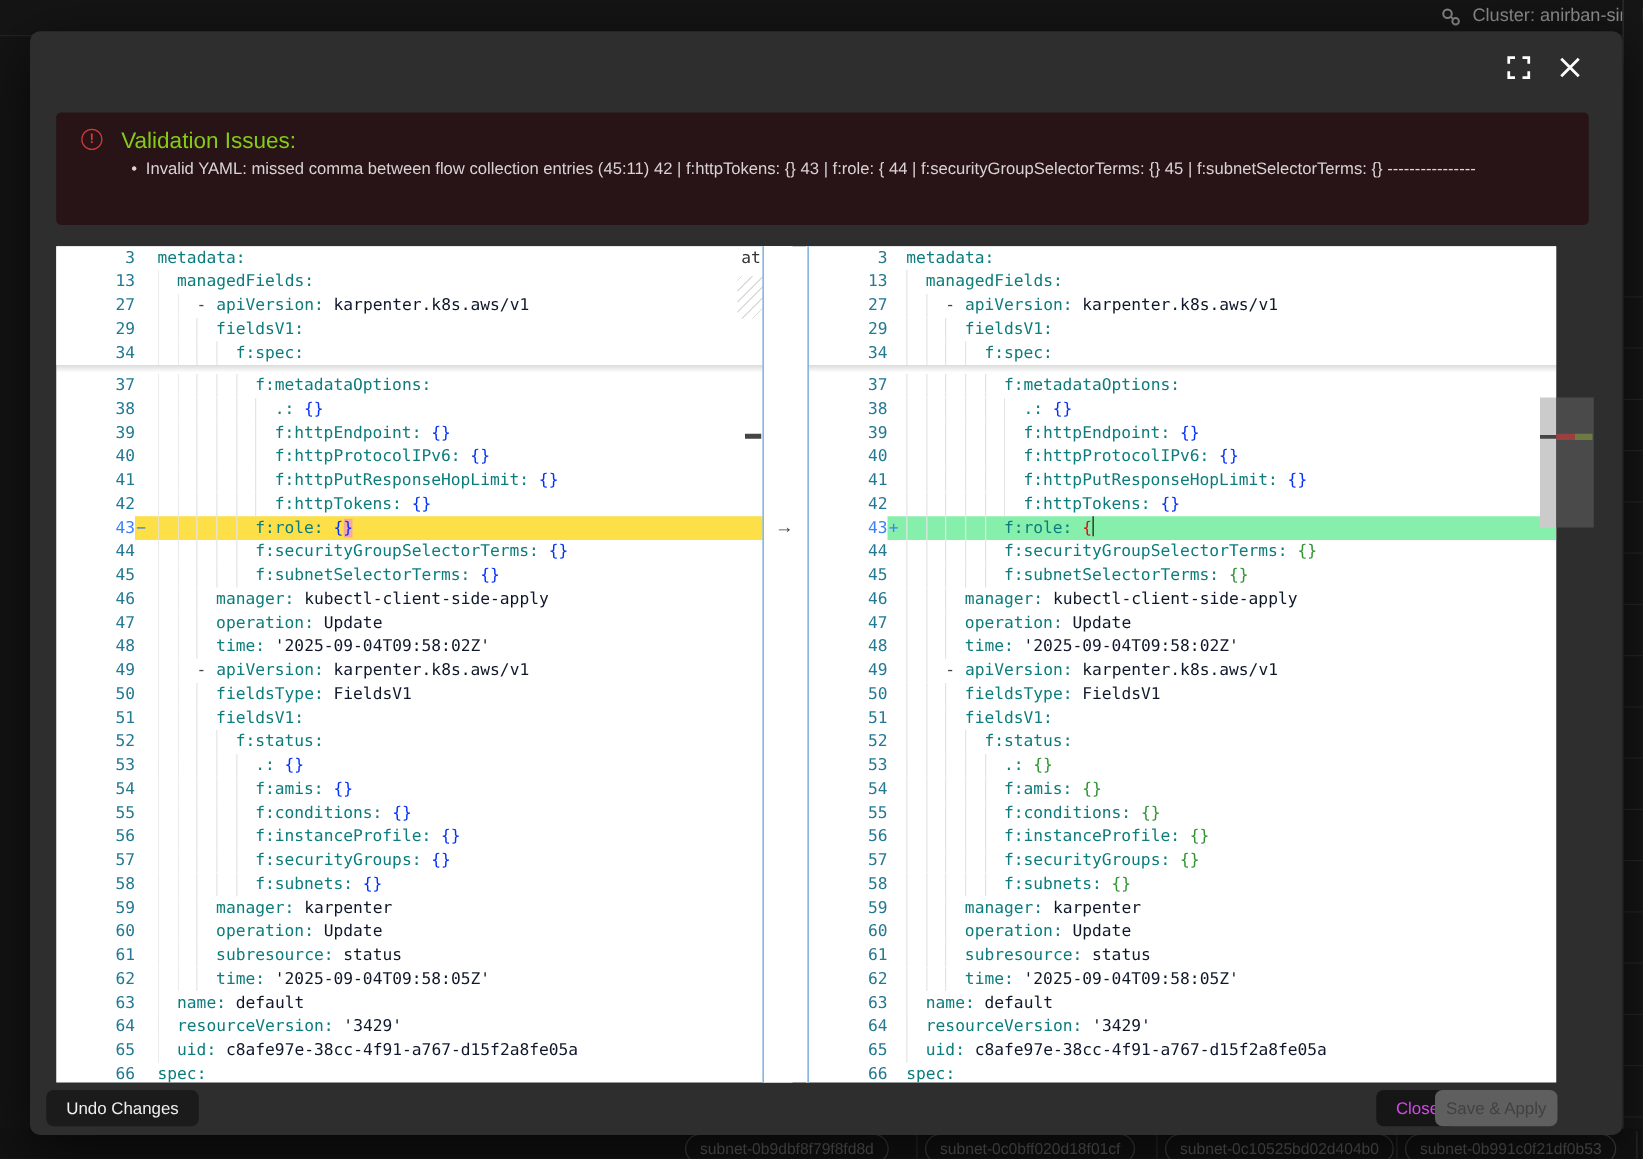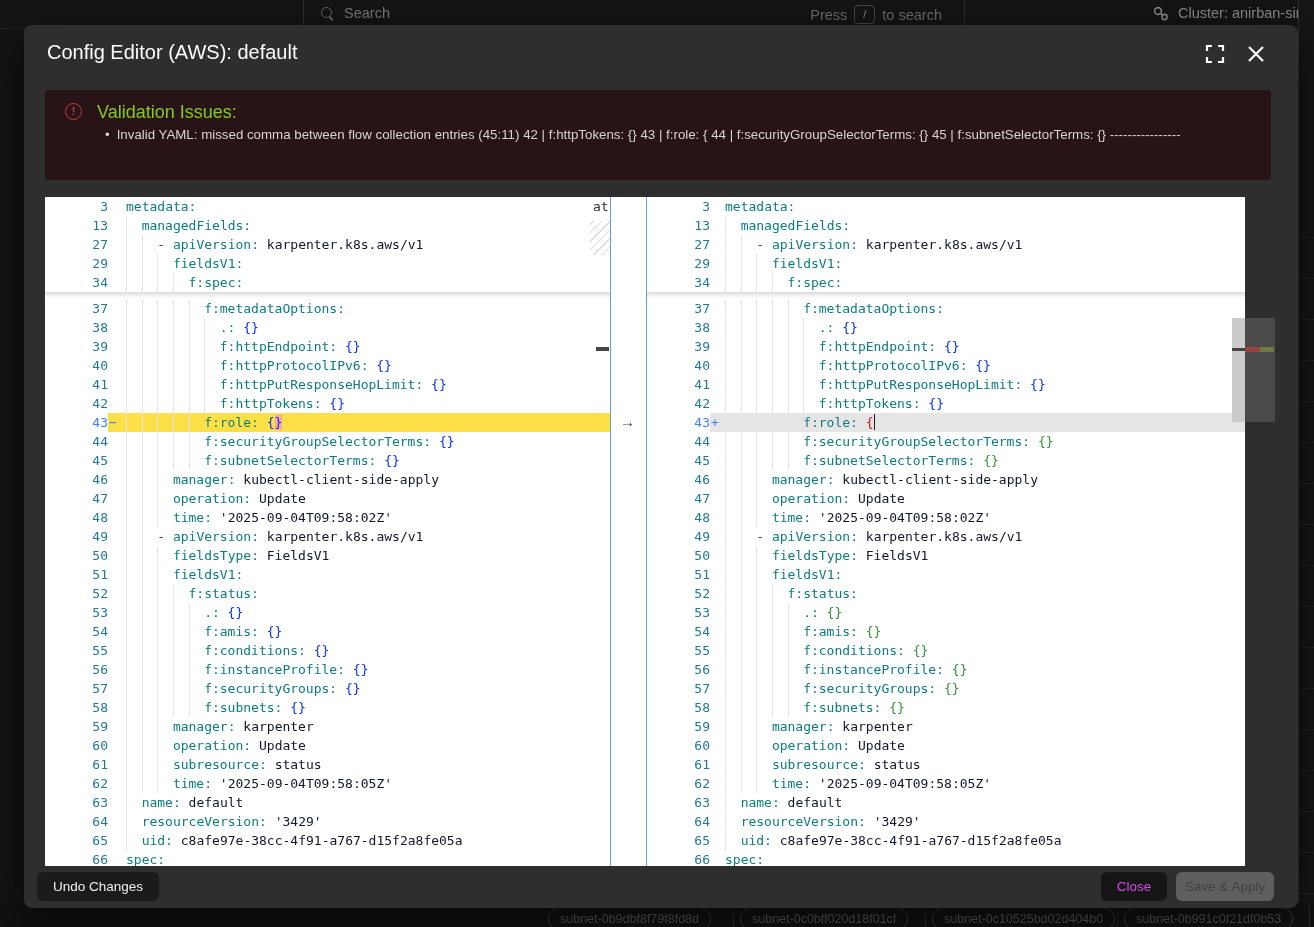--- a/index.html
+++ b/index.html
@@ -52,21 +52,21 @@
   .codebody{position:absolute;top:102px;left:0;right:0}
   .cl{display:flex;height:19px;line-height:19px;font-family:"DejaVu Sans Mono","Liberation Mono",monospace;
       font-size:13px;white-space:pre}
   .ln{flex:0 0 63px;text-align:right;color:#237893;position:relative;z-index:1}
   .pane-right .ln{flex:0 0 65px}
   .sign{position:absolute;left:64px;top:0;width:14px;text-align:left}
   .pane-right .sign{left:66px}
   .txt{flex:1;padding-left:18px}
   .pane-right .txt{padding-left:15px}
   .cl.del .txt{background:#fde047}
-  .cl.ins .txt{background:#e5e5e5}
+  .cl.ins .txt{background:#86efac}
   .cl.del .ln,.cl.ins .ln{color:#3b82f6}
   .ig{display:inline-block;width:15.64px;height:19px;box-shadow:inset 1px 0 0 #e4e4e4;vertical-align:top}
   .tk-k{color:#0c7c7c}.tk-v{color:#0f172a}.tk-b{color:#0431fa}.tk-g{color:#2f9331}
   .tk-r{color:#d11414}.tk-d{color:#444}.tk-w{}
   .tk-bx{color:#0431fa;background:#f7a8a4}
   .cursor{display:inline-block;width:1.5px;height:16px;background:#1b1b1b;vertical-align:-3px}
   
   .atbox{position:absolute;left:569px;top:174px;width:17px;height:22px;overflow:hidden;z-index:3;
          font-family:"DejaVu Sans Mono",monospace;font-size:13px;color:#333;background:#fff}
   .hatch{position:absolute;left:566px;top:196px;width:21px;height:34px;z-index:3;background:#fff;
@@ -78,35 +78,26 @@
   .ovr-slider-light{position:absolute;left:1208px;top:293px;width:13px;height:104px;background:#cbcbcb;z-index:3}
   .ovr-slider-dark{position:absolute;left:1221px;top:293px;width:30px;height:104px;background:#4a4a4a;z-index:3}
   .ovr-dash-right{position:absolute;left:1208px;top:323px;width:13px;height:3px;background:#454545;z-index:4}
   .ovr-red{position:absolute;left:1221px;top:322px;width:15px;height:5px;background:#9a4040;z-index:4}
   .ovr-green{position:absolute;left:1236px;top:322px;width:14px;height:5px;background:#6e7b42;z-index:4}
   
   .btn{position:absolute;top:847px;height:29px;border-radius:6px;border:none;font-size:13.5px;
        font-family:"Liberation Sans",sans-serif;cursor:pointer}
   .btn-undo{left:13px;width:122px;background:#1b1b1b;color:#efefef}
   .btn-close{left:1077px;width:66px;background:#161616;color:#d946ef}
-  .btn-save{left:1152px;width:98px;background:#5f5f5f;color:#414141;cursor:default}
+  .btn-save{left:1124px;width:98px;background:#5f5f5f;color:#414141;cursor:default}
 </style>
 </head>
 <body>
 
 <div class="topbar">
-  <div class="searchbox">
-    <span class="mag"></span>
-    <span class="search-ph">Search</span>
-    <span class="press-hint">
-      <span>Press</span>
-      <span class="keycap">/</span>
-      <span>to search</span>
-    </span>
-  </div>
   <div class="cluster">
     <svg class="cluster-icon" width="18" height="18" viewBox="0 0 18 18">
       <circle cx="6" cy="6" r="3.4" fill="none" stroke="#8a8a8a" stroke-width="1.6"></circle>
       <circle cx="12.5" cy="12" r="2.6" fill="none" stroke="#8a8a8a" stroke-width="1.6"></circle>
       <path d="M8.5 8.3 L10.5 10.2" stroke="#8a8a8a" stroke-width="1.4"></path>
     </svg>
     <span class="cluster-label">Cluster: anirban-singh</span>
   </div>
 </div>
 
@@ -135,21 +126,20 @@
     <div class="chip" style="left: 740px;">subnet-0c0bff020d18f01cf</div>
     <div class="chip" style="left: 932px;">subnet-0c10525bd02d404b0</div>
     <div class="chip" style="left: 1124px;">subnet-0b991c0f21df0b53</div>
     <div class="cellsep" style="left: 733px;"></div>
     <div class="cellsep" style="left: 925px;"></div>
     <div class="cellsep" style="left: 1117px;"></div>
     <div class="cellsep" style="left: 1309px;"></div>
   </div>
 
 <div class="modal">
-  <div class="m-title">Config Editor (AWS): default</div>
 
   <div class="icon-btn fs-btn">
     <svg width="22" height="22" viewBox="0 0 22 22">
       <path d="M3 8 V3 H8 M14 3 H19 V8 M19 14 V19 H14 M8 19 H3 V14" fill="none" stroke="#ffffff" stroke-width="2.2"></path>
     </svg>
   </div>
   <div class="icon-btn cl-btn">
     <svg width="22" height="22" viewBox="0 0 22 22">
       <path d="M4 4 L18 18 M18 4 L4 18" stroke="#ffffff" stroke-width="2.2"></path>
     </svg>

